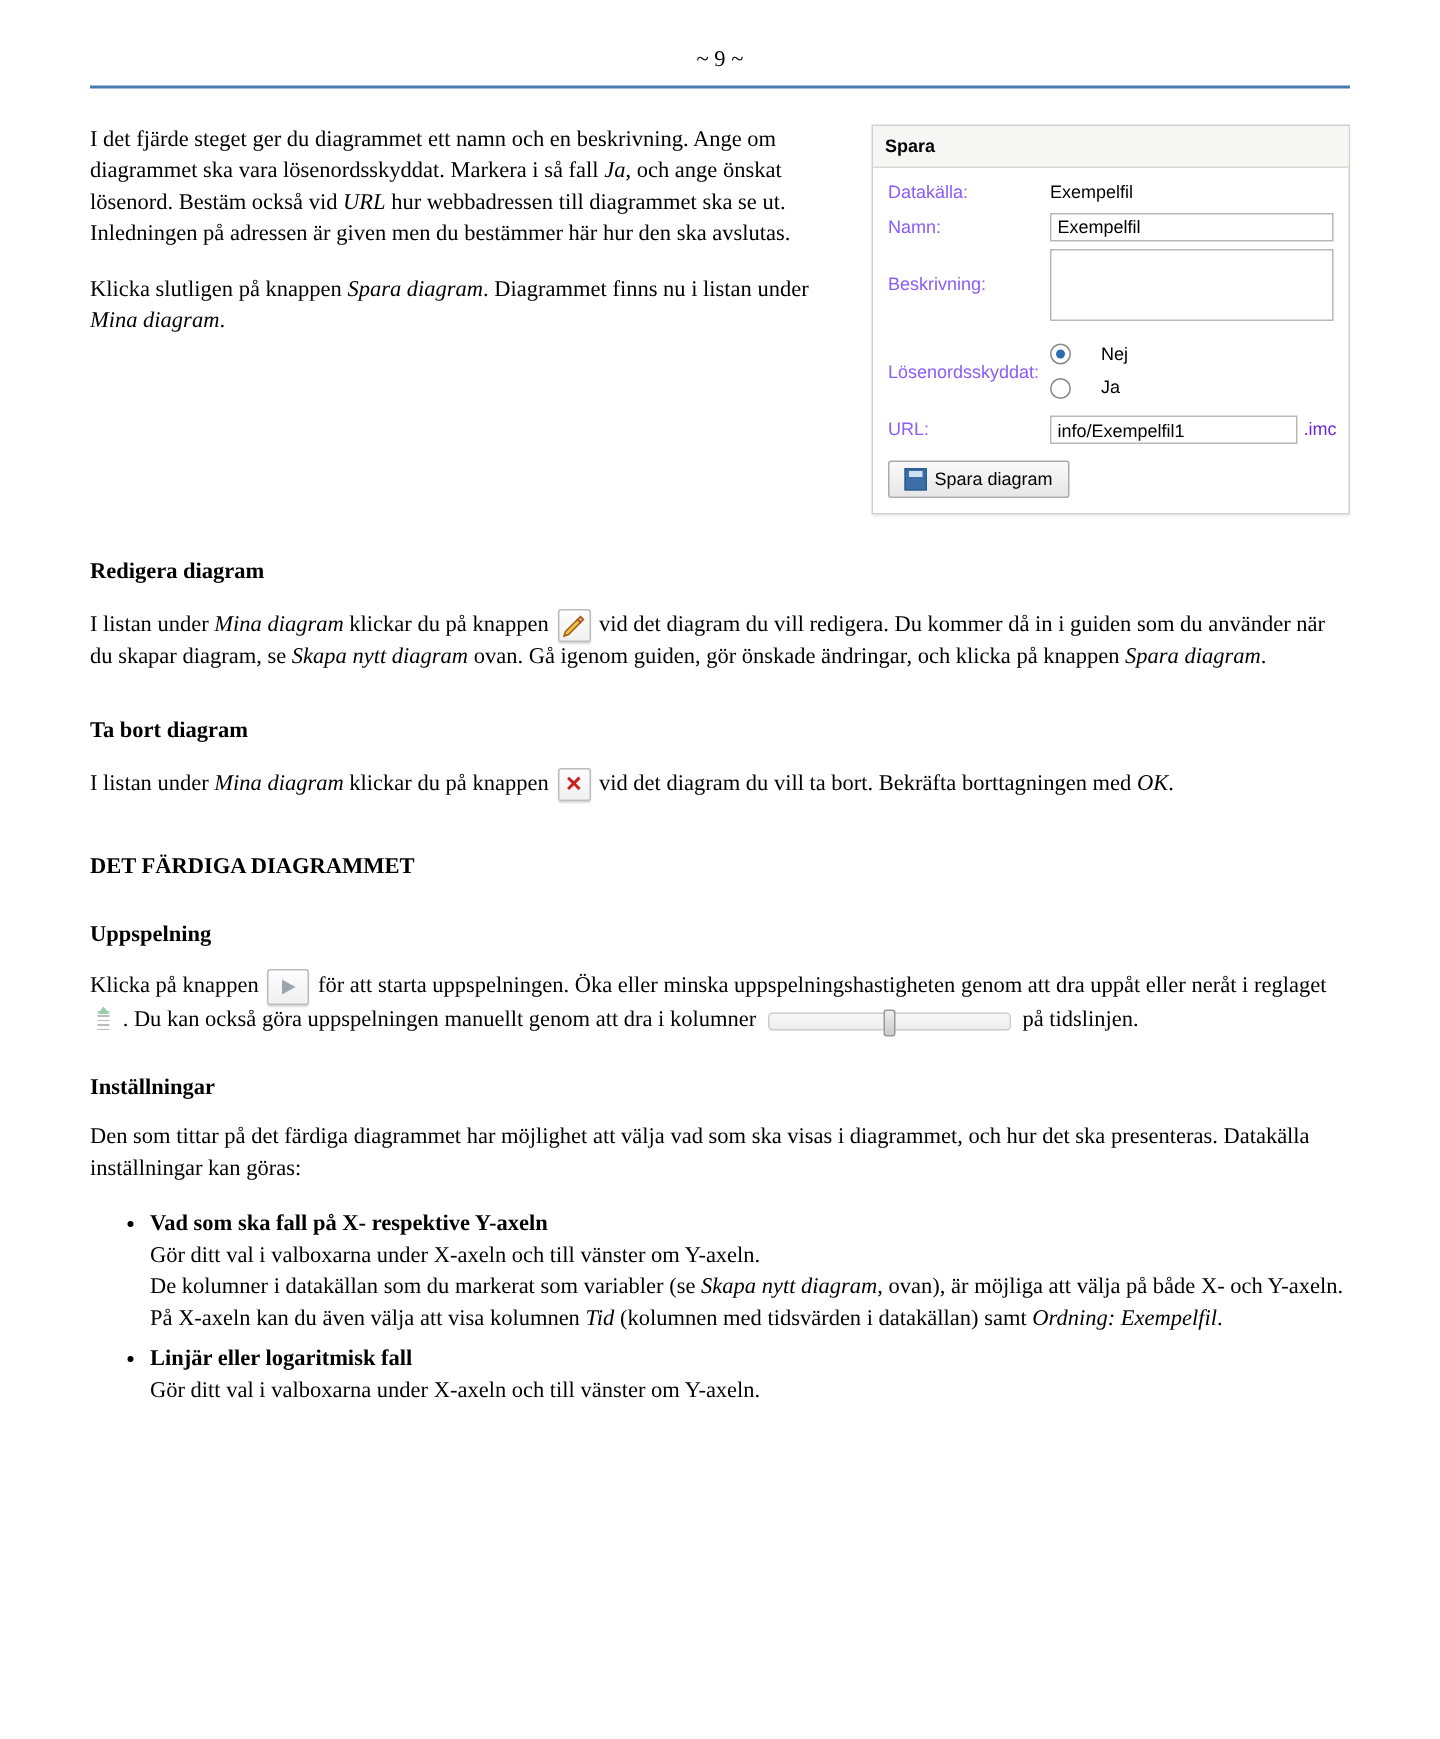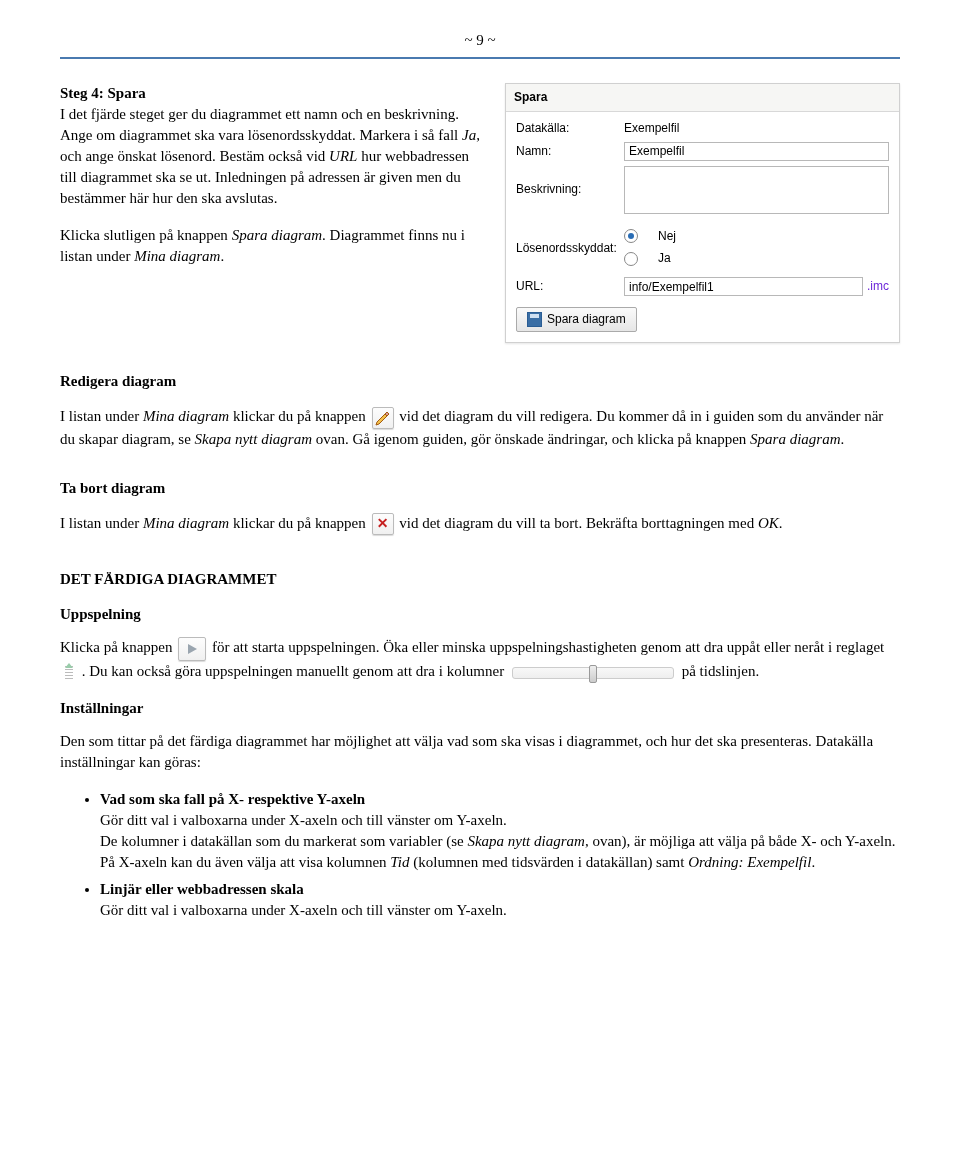--- a/index.html
+++ b/index.html
@@ -26,34 +26,34 @@
   .two-col {
     display: flex;
     gap: 24px;
     align-items: flex-start;
   }
   .left-col {
     flex: 1;
     min-width: 0;
   }
   .right-col {
-    width: 395px;
+    width: 319px;
     flex-shrink: 0;
   }
   .bold { font-weight: bold; }
   .italic { font-style: italic; }
   p { margin: 0 0 16px 0; }
   .sec-title {
     font-weight: bold;
     margin-top: 28px;
     margin-bottom: 14px;
   }
   .sub-title {
     font-weight: bold;
-    margin-top: 14px;
+    margin-top: 24px;
     margin-bottom: 12px;
   }
   ul {
     margin: 6px 0 0 0;
     padding-left: 40px;
   }
   li {
     margin-bottom: 6px;
   }
   .inline-icon {
@@ -134,21 +134,21 @@
   }
   .panel-row {
     display: flex;
     align-items: center;
     margin-bottom: 5px;
   }
   .panel-row.align-top { align-items: center; }
   .panel-label {
     width: 108px;
     flex-shrink: 0;
-    color: #000000;
+    color: #8b5cf6;
   }
   .panel-value {
     flex: 1;
     display:flex;
     align-items:center;
     gap:4px;
   }
   .panel-input {
     flex: 1;
     border: 1px solid #b8b8b8;
@@ -202,21 +202,20 @@
   }
 </style>
 </head>
 <body>
 
 <div class="page-num">~ 9 ~</div>
 <hr class="hr-top">
 
 <div class="two-col">
   <div class="left-col">
-    <div class="bold">Steg 4: Spara</div>
     <p>
       <span>I det fjärde steget ger du diagrammet ett namn och en beskrivning. Ange om diagrammet ska vara lösenordsskyddat. Markera i så fall </span><span class="italic">Ja</span><span>, och ange önskat lösenord. Bestäm också vid </span><span class="italic">URL</span><span> hur webbadressen till diagrammet ska se ut. Inledningen på adressen är given men du bestämmer här hur den ska avslutas.</span>
     </p>
     <p>
       <span>Klicka slutligen på knappen </span><span class="italic">Spara diagram</span><span>. Diagrammet finns nu i listan under </span><span class="italic">Mina diagram</span><span>.</span>
     </p>
   </div>
 
   <div class="right-col">
     <div class="panel">
@@ -311,16 +310,16 @@
 <p>Den som tittar på det färdiga diagrammet har möjlighet att välja vad som ska visas i diagrammet, och hur det ska presenteras. Datakälla inställningar kan göras:</p>
 
 <ul>
   <li>
     <span class="bold">Vad som ska fall på X- respektive Y-axeln</span><br>
     <span>Gör ditt val i valboxarna under X-axeln och till vänster om Y-axeln.</span><br>
     <span>De kolumner i datakällan som du markerat som variabler (se </span><span class="italic">Skapa nytt diagram</span><span>, ovan), är möjliga att välja på både X- och Y-axeln.</span><br>
     <span>På X-axeln kan du även välja att visa kolumnen </span><span class="italic">Tid</span><span> (kolumnen med tidsvärden i datakällan) samt </span><span class="italic">Ordning: Exempelfil</span><span>.</span>
   </li>
   <li>
-    <span class="bold">Linjär eller webbadressen skala</span><br>
+    <span class="bold">Linjär eller logaritmisk fall</span><br>
     <span>Gör ditt val i valboxarna under X-axeln och till vänster om Y-axeln.</span>
   </li>
 </ul>
 
 </body></html>

